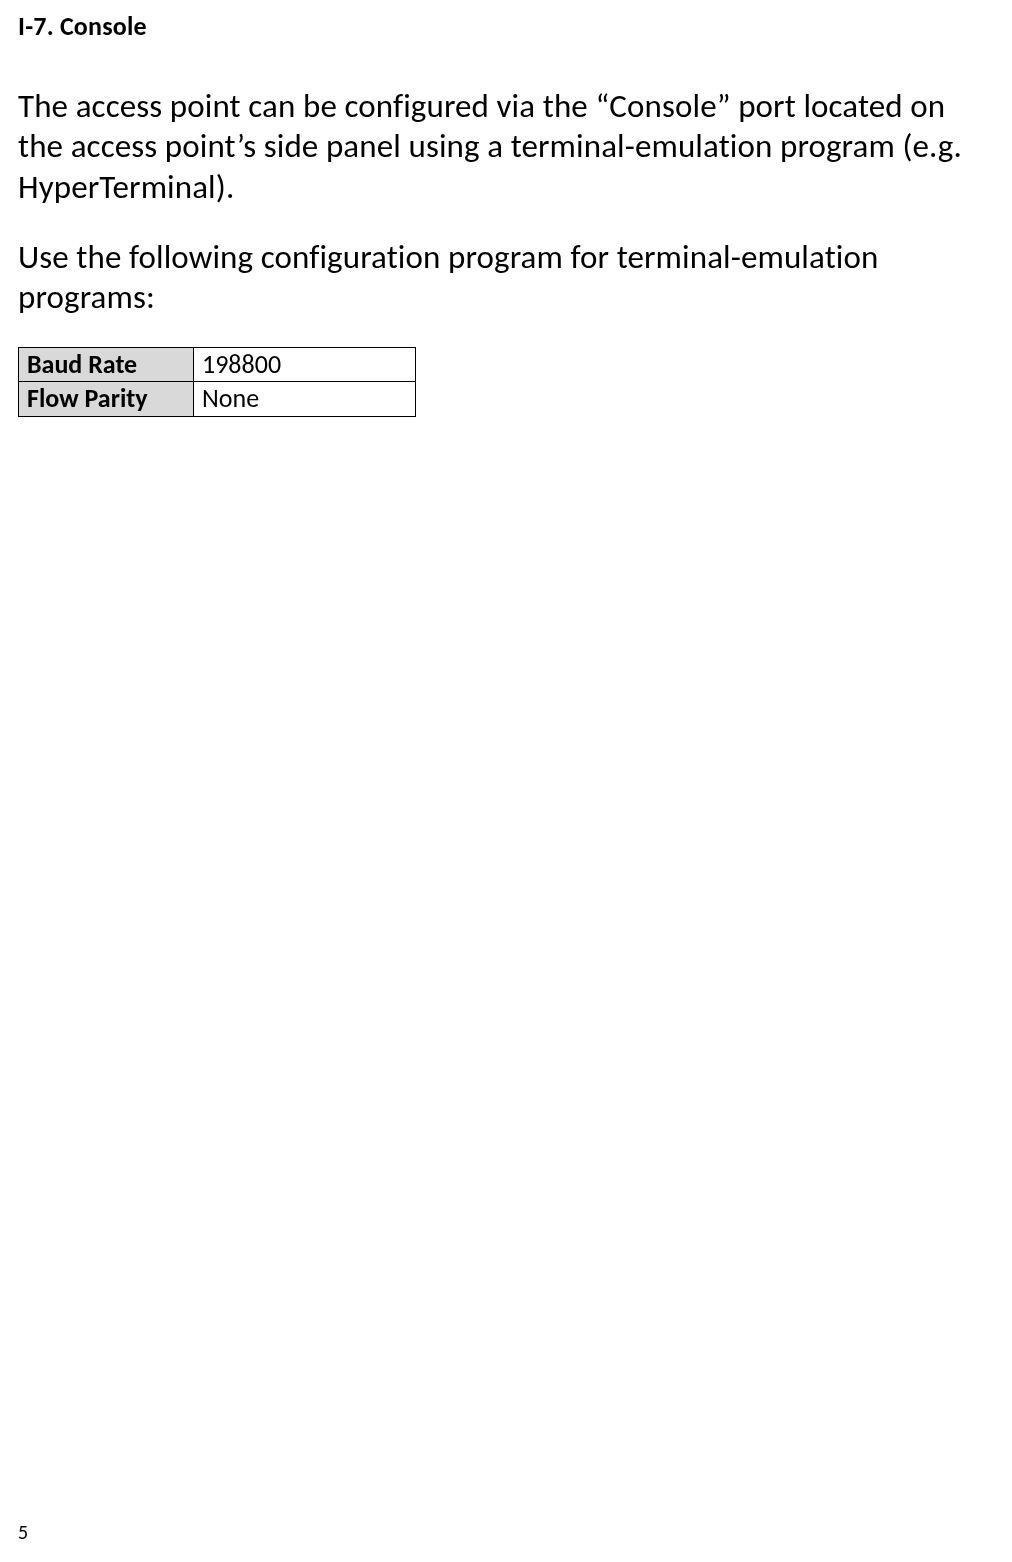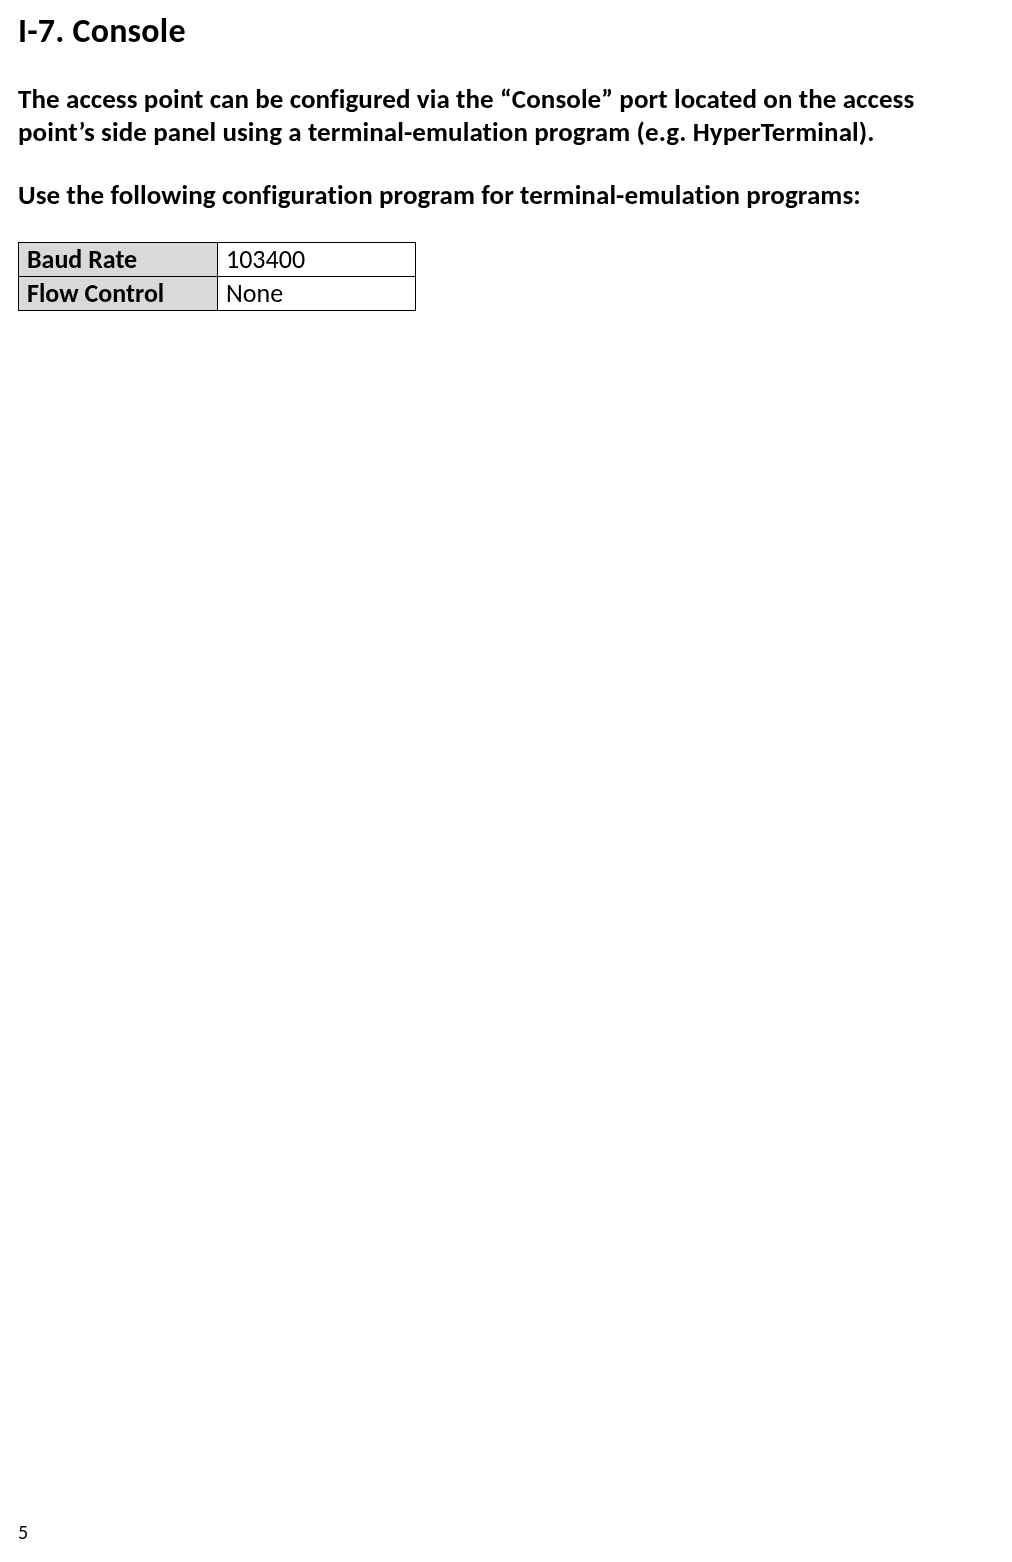--- a/index.html
+++ b/index.html
@@ -10,48 +10,47 @@
     body {
       font-family: Calibri, "Segoe UI", Arial, sans-serif;
       background: #ffffff;
       color: #000000;
       width: 1012px;
       height: 1562px;
       position: relative;
       padding: 10px 18px;
     }
     .section-heading {
-      font-size: 34px;
+      font-size: 26px;
       font-weight: bold;
-      margin-bottom: 32px;
+      margin-bottom: 44px;
       letter-spacing: 0.2px;
     }
     .body-text {
-      font-size: 27px;
+      font-size: 33px;
       line-height: 1.22;
       margin-bottom: 30px;
       letter-spacing: 0.1px;
-      font-weight: bold;
     }
     .config-table {
       border-collapse: collapse;
       margin-top: 4px;
       width: 398px;
     }
     .config-table td {
       border: 1px solid #000000;
       padding: 1px 8px 1px 8px;
       font-size: 26px;
       line-height: 1.2;
       vertical-align: top;
     }
     .config-table td.label-cell {
       background-color: #d9d9d9;
       font-weight: bold;
-      width: 199px;
+      width: 175px;
     }
     .config-table td.value-cell {
       background-color: #ffffff;
       font-weight: normal;
     }
     .page-number {
       position: absolute;
       bottom: 18px;
       left: 18px;
       font-size: 20px;
@@ -63,22 +62,22 @@
 <h2 class="section-heading">I-7. Console</h2>
 
 <p class="body-text">The access point can be configured via the “Console” port located on the access point’s side panel using a terminal-emulation program (e.g. HyperTerminal).</p>
 
 <p class="body-text">Use the following configuration program for terminal-emulation programs:</p>
 
 <table class="config-table">
   <tbody>
     <tr>
       <td class="label-cell">Baud Rate</td>
-      <td class="value-cell">103400</td>
+      <td class="value-cell">198800</td>
     </tr>
     <tr>
-      <td class="label-cell">Flow Control</td>
+      <td class="label-cell">Flow Parity</td>
       <td class="value-cell">None</td>
     </tr>
   </tbody>
 </table>
 
 <div class="page-number">5</div>
 
 </body></html>

